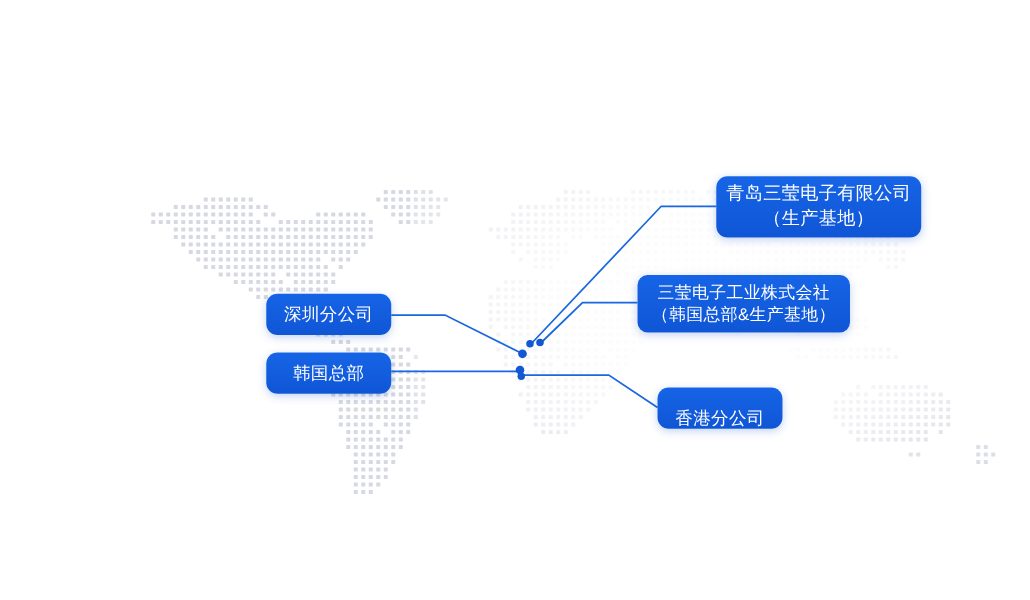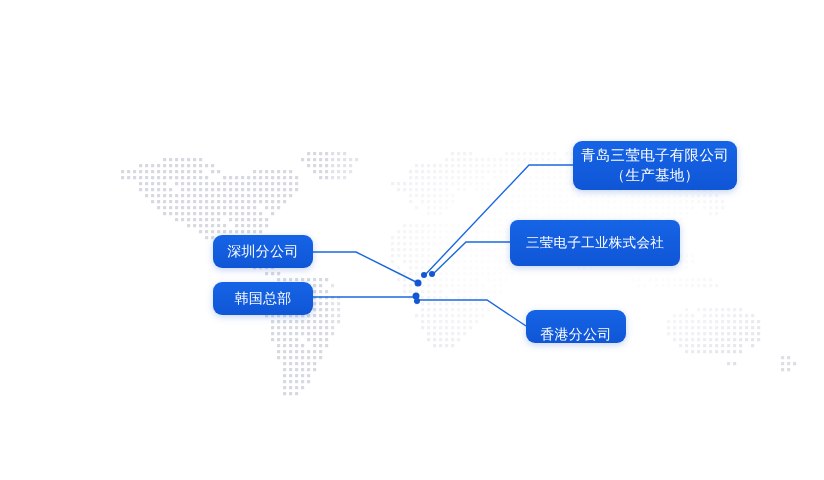--- a/index.html
+++ b/index.html
@@ -1782,20 +1782,21 @@
   <div class="marker" style="left:416px; top:296px;"></div>
   <div class="marker small" style="left:417px; top:301px;"></div>
 
   <div class="callout two-line" id="callout-qingdao">
     <span class="line1">青岛三莹电子有限公司</span>
     <span class="line2">（生产基地）</span>
   </div>
 
   <div class="callout two-line" id="callout-korea">
     <span class="line1">三莹电子工业株式会社</span>
+    <span class="line2">（韩国总部&amp;生产基地）</span>
   </div>
 
   <div class="callout one-line" id="callout-shanghai">
     <span class="line1">深圳分公司</span>
   </div>
 
   <div class="callout one-line" id="callout-shenzhen">
     <span class="line1">韩国总部</span>
   </div>
 

